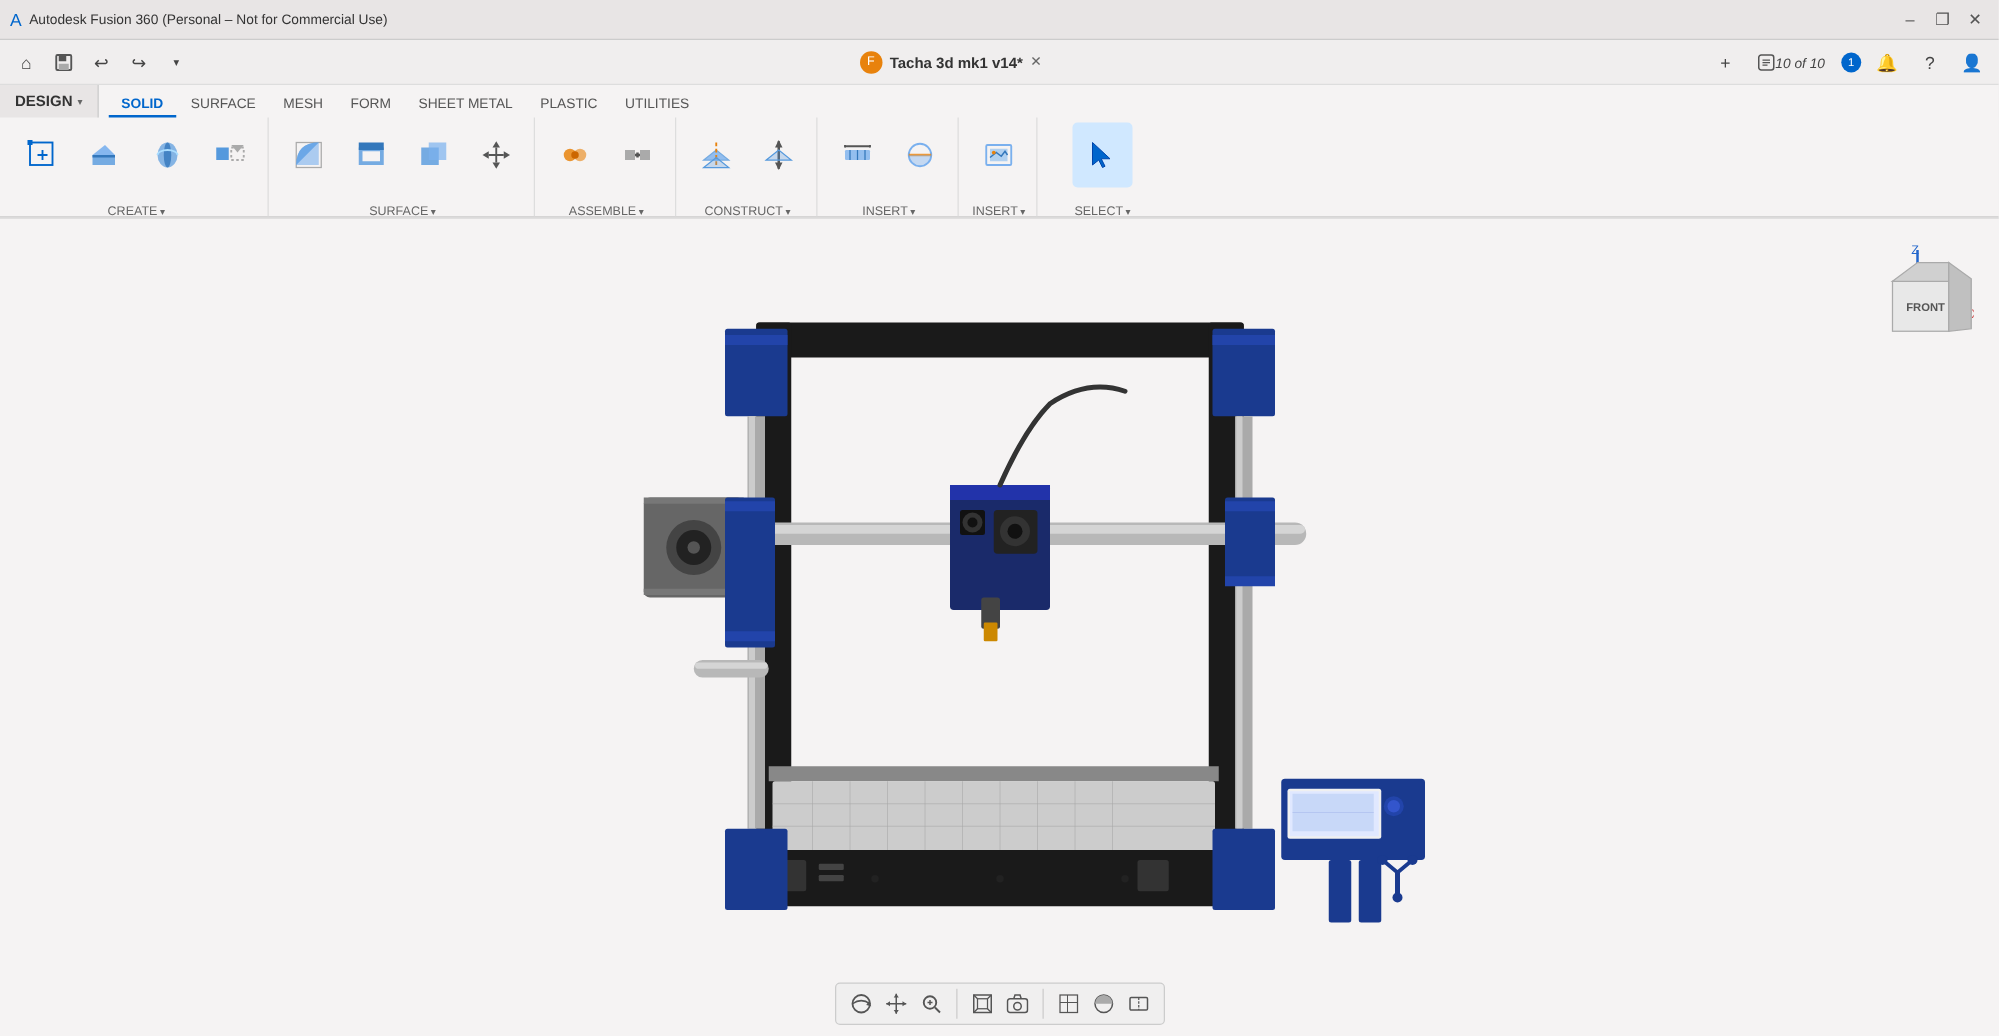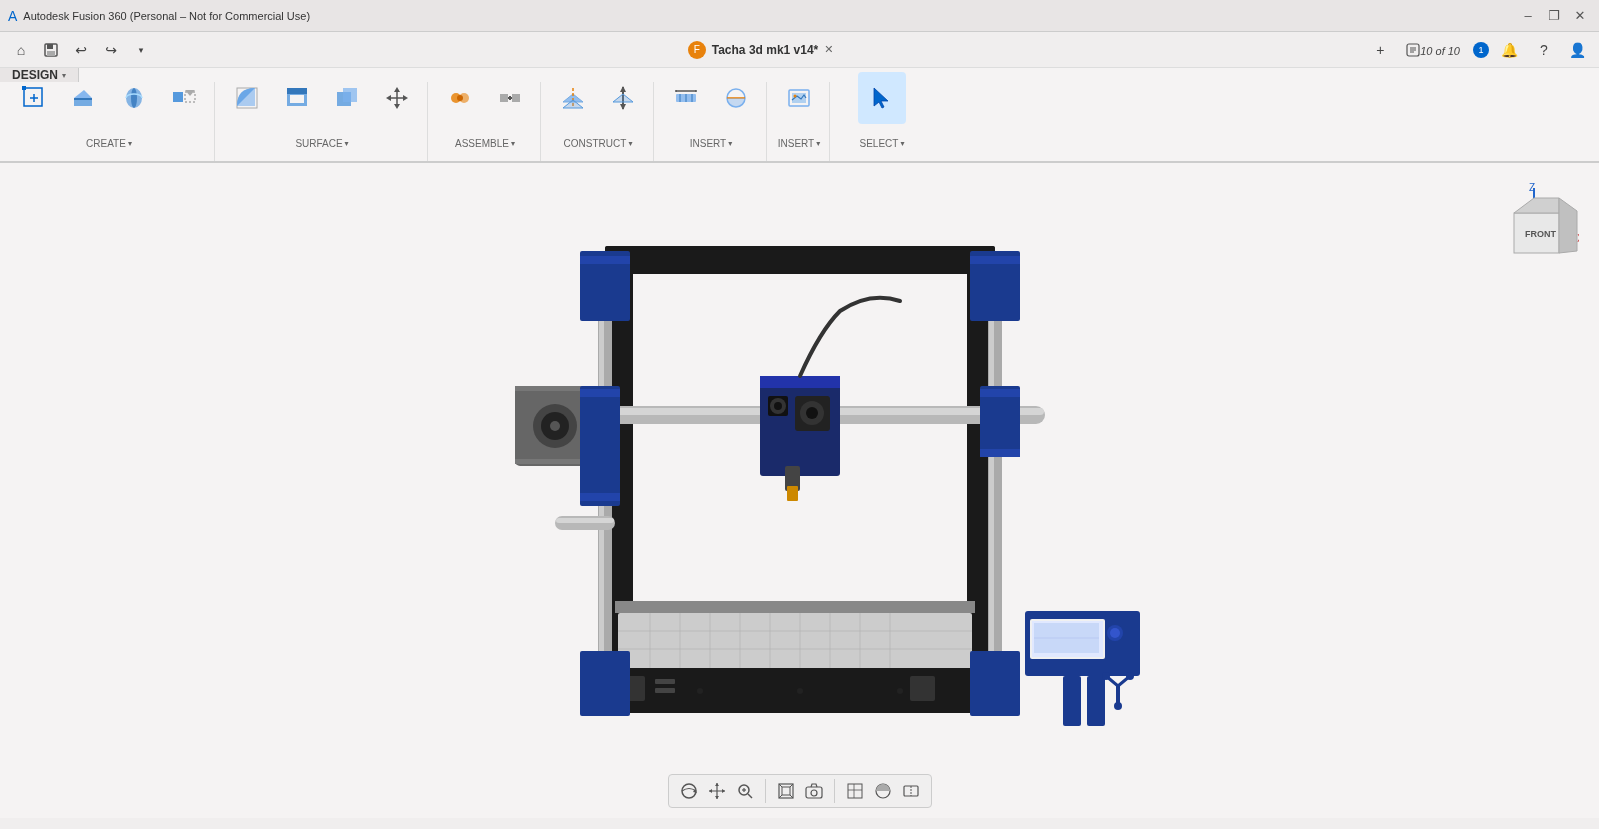--- a/index.html
+++ b/index.html
@@ -150,24 +150,23 @@
       height: 80px;
       background: #f5f3f3;
       border-bottom: 1px solid #ccc;
       padding: 0 4px;
       gap: 2px;
     }
     .ribbon-group {
       display: flex;
       flex-direction: column;
       align-items: center;
-      padding: 4px 6px 12px;
+      padding: 4px 6px 0;
       border-right: 1px solid #ddd;
       gap: 14px;
-      justify-content: flex-end;
     }
     .ribbon-group:last-child { border-right: none; margin-left: 20px; }
     .ribbon-group-buttons {
       display: flex;
       align-items: center;
       gap: 2px;
       flex: 1;
     }
     .ribbon-group-label {
       font-size: 10px;
@@ -357,20 +356,29 @@
 
 <div id="toolbar-area">
 
   <div style="display:flex;align-items:stretch;">
 
     <div id="design-dropdown">
       <span id="design-label">DESIGN</span>
       <span class="arr">▾</span>
     </div>
 
+    <div id="ribbon-tabs">
+      <div class="rtab active">SOLID</div>
+      <div class="rtab">SURFACE</div>
+      <div class="rtab">MESH</div>
+      <div class="rtab">FORM</div>
+      <div class="rtab">SHEET METAL</div>
+      <div class="rtab">PLASTIC</div>
+      <div class="rtab">UTILITIES</div>
+    </div>
   </div>
 
   <div id="ribbon-content">
 
     <div class="ribbon-group">
       <div class="ribbon-group-buttons">
 
         <button class="rg-btn" title="New Sketch">
           <div class="rg-btn-icon">
             <svg width="28" height="28" viewBox="0 0 28 28">

